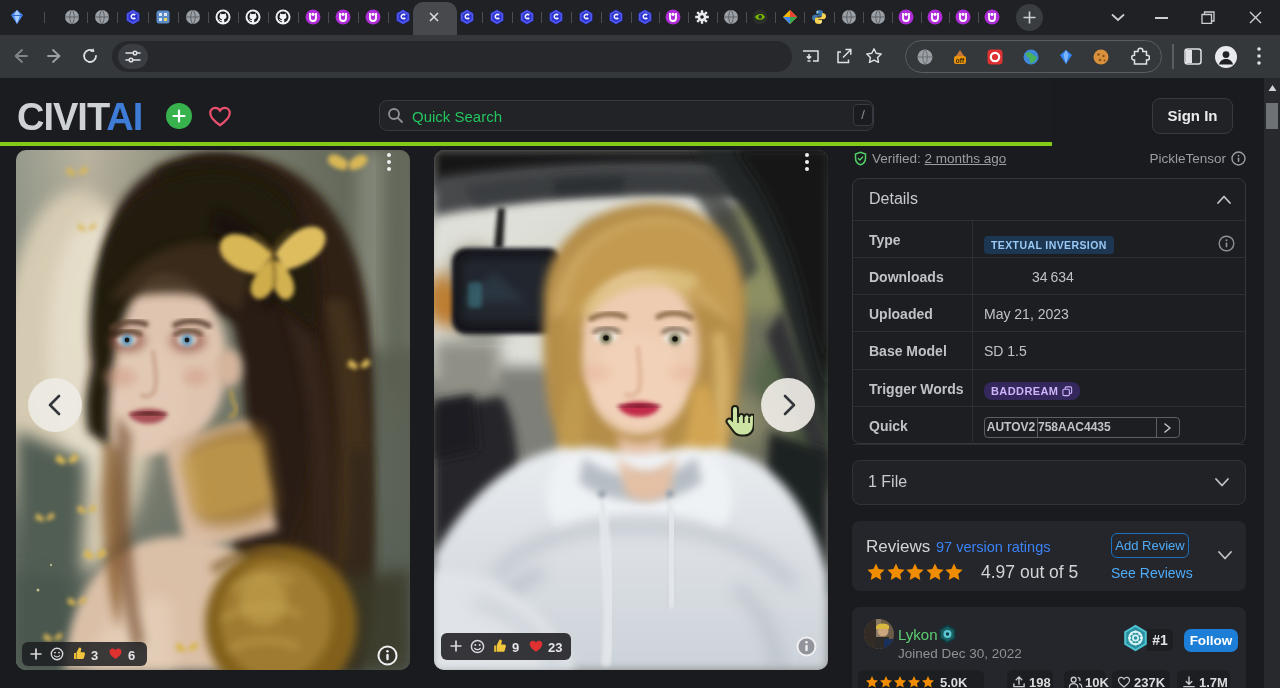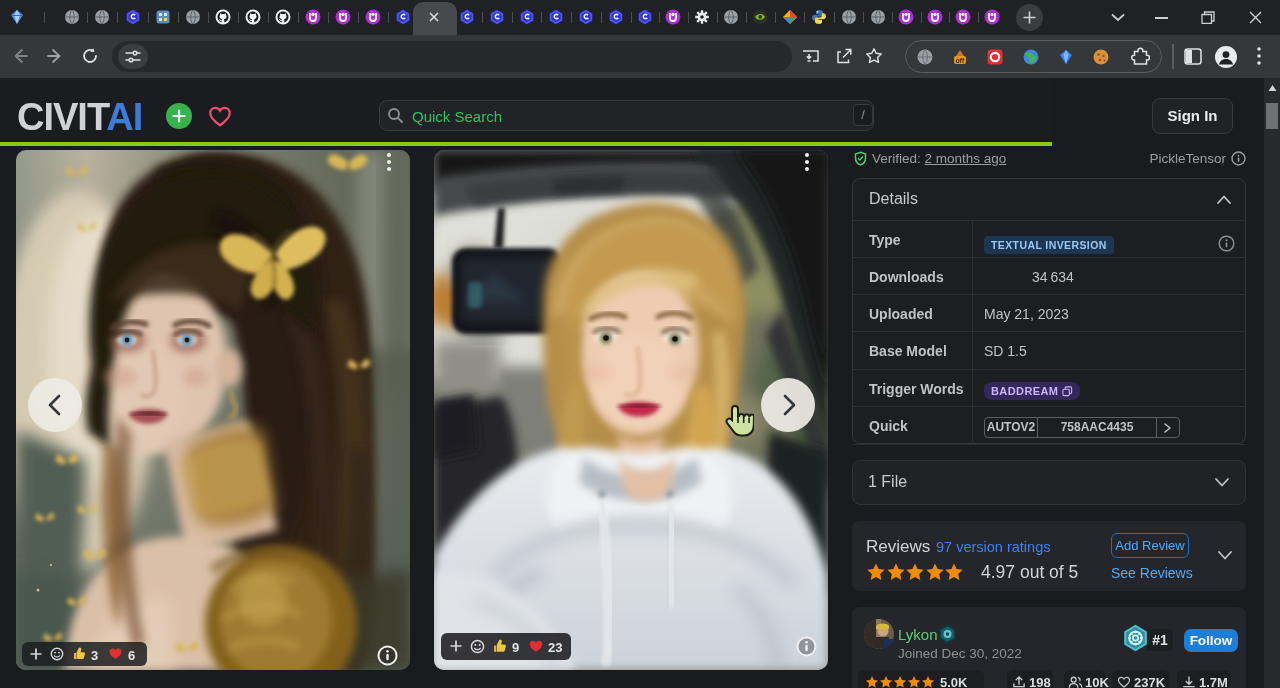--- a/index.html
+++ b/index.html
@@ -659,21 +659,21 @@
       <rect x="7.7" y="7.4" width="1.6" height="5" rx="0.8" fill="#909296"></rect>
     </svg>
     <div class="abs" style="left:1032px;top:269px;font-size:14px;color:#c1c2c5;">34 634</div>
     <div class="abs" style="left:984px;top:306px;font-size:14px;color:#c1c2c5;">May 21, 2023</div>
     <div class="abs" style="left:984px;top:343px;font-size:14px;color:#c1c2c5;">SD 1.5</div>
     <div class="abs" style="left:984px;top:382px;height:18px;background:#33275b;border-radius:8px;padding:0 7px;font-size:11px;font-weight:bold;letter-spacing:0.4px;color:#cdb3fa;line-height:18px;">BADDREAM <svg width="11" height="11" viewBox="0 0 12 12" style="vertical-align:-1.5px">
         <rect x="3.5" y="1" width="7" height="7" rx="1.2" stroke="#cdb3fa" stroke-width="1.2" fill="none"></rect>
         <rect x="1" y="3.5" width="7" height="7" rx="1.2" stroke="#cdb3fa" stroke-width="1.2" fill="#33275b"></rect>
       </svg></div>
     <div class="abs" style="left:984px;top:417px;width:54px;height:21px;border:1px solid #5c5f66;border-radius:4px 0 0 4px;font-size:12px;font-weight:bold;color:#c1c2c5;text-align:center;line-height:19px;">AUTOV2</div>
-    <div class="abs" style="left:1037px;top:417px;width:120px;height:21px;border:1px solid #5c5f66;font-size:12px;font-weight:bold;color:#c1c2c5;text-align:center;line-height:19px;">758AAC4435</div>
+    <div class="abs" style="left:1037px;top:417px;width:120px;height:21px;border:1px solid #5c5f66;font-size:12px;font-weight:bold;color:#c1c2c5;line-height:19px;">758AAC4435</div>
     <div class="abs" style="left:1156px;top:417px;width:24px;height:21px;border:1px solid #5c5f66;border-radius:0 4px 4px 0;"></div>
     <svg class="abs" style="left:1163px;top:423px" width="9" height="10">
       <path d="M2 1 L7 5 L2 9" stroke="#c1c2c5" stroke-width="1.6" fill="none" stroke-linecap="round" stroke-linejoin="round"></path>
     </svg>
     <div class="abs" style="left:852px;top:460px;width:394px;height:45px;background:#212226;border:1px solid #303338;border-radius:8px;"></div>
     <div class="abs" style="left:868px;top:473px;font-size:16px;color:#c9cacd;">1 File</div>
     <svg class="abs" style="left:1215px;top:478px" width="14" height="9">
       <path d="M1 1 L7 7.5 L13 1" stroke="#c1c2c5" stroke-width="1.8" fill="none" stroke-linecap="round" stroke-linejoin="round"></path>
     </svg>
     <div class="abs" style="left:852px;top:521px;width:394px;height:70px;background:#25262b;border-radius:8px;"></div>

